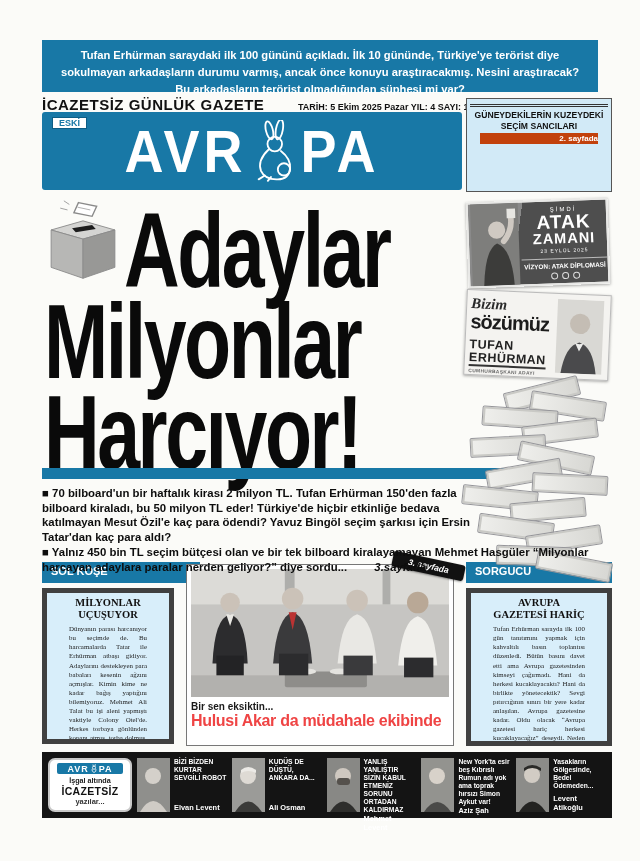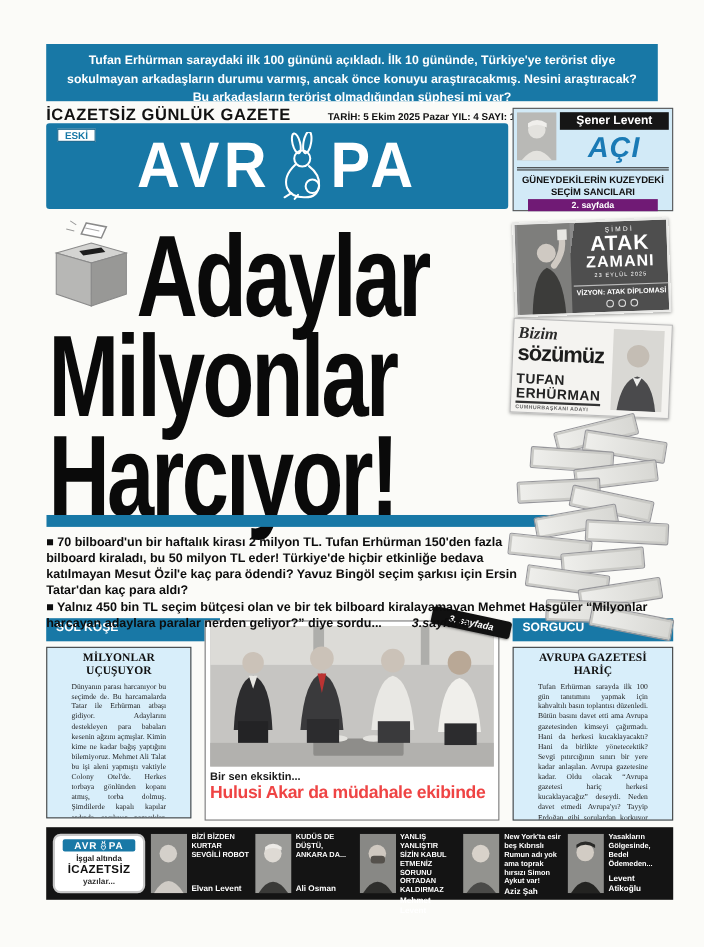--- a/index.html
+++ b/index.html
@@ -35,21 +35,21 @@
   .aci-box {
     position:absolute; left:466px; top:98px; width:146px; height:94px;
     background:#d2eaf7; border:1px solid #555; padding:3px;
   }
   .aci-top { display:flex; gap:3px; }
   .aci-photo { width:36px; height:44px; flex:none; }
   .aci-right { flex:1; display:flex; flex-direction:column; }
   .aci-name { background:#161616; color:#fff; font-size:11px; font-weight:bold; text-align:center; padding:2px 0; }
   .aci-title { color:#1a7ab5; font-weight:bold; font-style:italic; font-size:26px; text-align:center; letter-spacing:1px; padding-top:1px; }
   .aci-head { border-top:3px double #333; margin-top:2px; font-size:8.6px; font-weight:bold; text-align:center; line-height:1.25; padding-top:3px; color:#111; }
-  .aci-page { background:#701a75; color:#fff; font-size:8px; font-weight:bold; text-align:center; margin:2px 10px 16px; padding:1px 0; }
+  .aci-page { background:#c2410c; color:#fff; font-size:8px; font-weight:bold; text-align:right; margin:2px 10px 16px; padding:1px 0; }
   
   .hl { position:absolute; font-weight:bold; font-size:94px; letter-spacing:-3px;
     transform:scale(0.82,1.12); transform-origin:left top; line-height:1; color:#0a0a0a; white-space:nowrap; }
   .hl1 { left:124px; top:199px; } .hl2 { left:44px; top:290px; } .hl3 { left:44px; top:381px; }
   .ballot-icon { position:absolute; left:42px; top:198px; width:82px; height:84px; }
   .teal-bar { position:absolute; left:42px; top:468px; width:478px; height:11px; background:#1878a6;
     clip-path:polygon(0 0,100% 0,calc(100% - 16px) 100%,0 100%); }
   
   .deck1 { position:absolute; left:42px; top:486px; width:452px; font-size:11.4px; font-weight:bold; line-height:1.28; color:#0d0d0d; }
   .deck2 { position:absolute; left:42px; top:545px; width:566px; font-size:11.4px; font-weight:bold; line-height:1.28; color:#0d0d0d; z-index:3; }
@@ -76,21 +76,21 @@
   .soz-name { font-size:12.5px; font-weight:bold; color:#222; line-height:1.05; margin-top:7px; letter-spacing:.5px; }
   .soz-role { font-size:4.8px; font-weight:bold; color:#666; margin-top:2px; letter-spacing:.4px; }
   .soz-photo { width:38%; }
   
   .money { position:absolute; left:452px; top:378px; width:162px; height:206px; z-index:1; }
   .note { position:absolute; width:76px; height:20px; background:linear-gradient(90deg,#efefec,#d7d7d3);
     border:1px solid #96969a; border-radius:2px; box-shadow:inset 0 0 0 2px #c9c9c5; }
   
   .col-header { position:absolute; top:562px; height:21px; background:#1878a6; color:#fff;
     font-size:11px; font-weight:bold; padding:3px 9px; }
-  .kose-box { position:absolute; background:#d8eefa; border:1px solid #404040; padding:4px 22px;
+  .kose-box { position:absolute; background:#d8eefa; border:5px solid #404040; padding:4px 22px;
     overflow:hidden; font-family:"Liberation Serif",serif; }
   .kose-title { font-size:10.5px; font-weight:bold; text-align:center; line-height:1.15; color:#101010; margin-bottom:3px; }
   .kose-body { font-size:6.9px; line-height:1.32; text-align:justify; color:#1d1d1d; }
   .kose-sig { background:#1878a6; color:#fff; font-size:6.4px; font-weight:bold;
     font-family:"Liberation Sans",sans-serif; padding:1.5px 9px; width:max-content; margin:2px 0 0 auto; }
   
   .photo-frame { position:absolute; left:186px; top:564px; width:268px; height:182px;
     border:1px solid #777; background:#fff; padding:4px; }
   .photo-main { width:100%; height:128px; display:block; }
   .ribbon { position:absolute; top:-7px; right:-12px; background:#111; color:#fff;
@@ -137,32 +137,20 @@
         <circle cx="31" cy="31" r="9.5"></circle>
         <path d="M23 38 Q8 52 13 66 Q18 77 33 77 Q49 78 51 63 Q52 50 39 40"></path>
         <circle cx="43" cy="64" r="8"></circle>
         <path d="M18 72 L10 77 M26 74 L22 79"></path>
       </g>
     </svg>
     <span class="word">PA</span>
   </div>
 
   <div class="aci-box">
-    <div class="aci-top">
-      <svg class="aci-photo" viewBox="0 0 36 44">
-        <rect width="36" height="44" fill="#b9b9b6"></rect>
-          <circle cx="18" cy="16" r="8" fill="#e3e2de"></circle>
-        <path d="M4 44 Q18 26 32 44 Z" fill="#e3e2de"></path>
-          <path d="M10 10 Q18 4 27 10 L27 14 Q18 9 10 14 Z" fill="#f0efec"></path>
-      </svg>
-      <div class="aci-right">
-        <div class="aci-name">Şener Levent</div>
-        <div class="aci-title">AÇI</div>
-      </div>
-    </div>
     <div class="aci-head">GÜNEYDEKİLERİN KUZEYDEKİ SEÇİM SANCILARI</div>
     <div class="aci-page">2. sayfada</div>
   </div>
 
   <svg class="ballot-icon" viewBox="0 0 90 90">
     <polygon points="40,4 60,8 55,19 35,15" fill="#fff" stroke="#8a8a8a" stroke-width="1.5"></polygon>
     <line x1="39" y1="9" x2="53" y2="12" stroke="#aaa"></line>
     <path d="M30 6 L24 2 M28 12 L20 10" stroke="#999" fill="none"></path>
     <polygon points="10,34 45,24 80,34 45,44" fill="#d4d4d2" stroke="#8a8a8a"></polygon>
     <polygon points="33,32 55,28.5 59,33 37,36.5" fill="#1d1d1d"></polygon>

